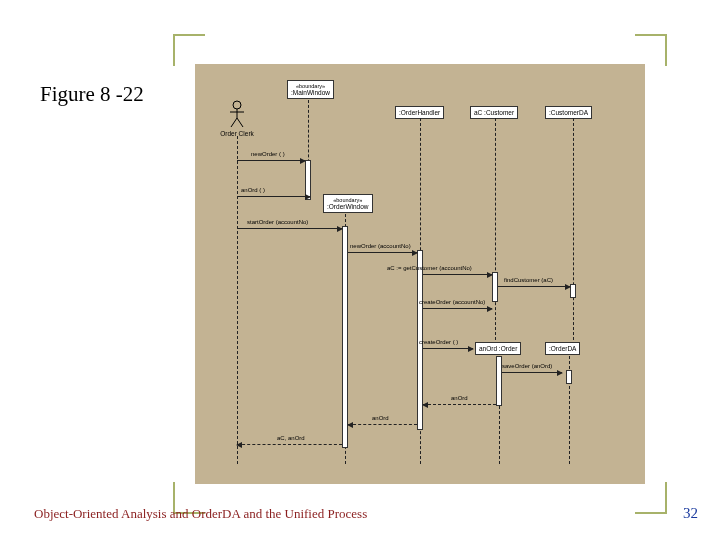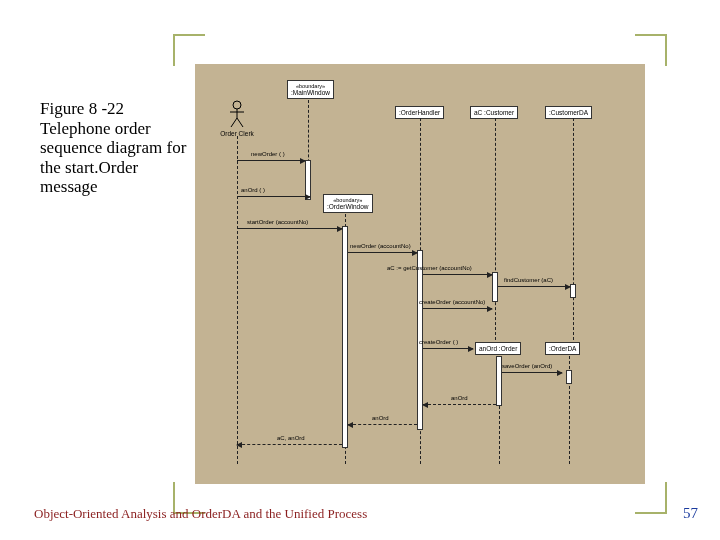--- a/index.html
+++ b/index.html
@@ -7,23 +7,23 @@
     width: 720px;
     height: 540px;
     background: #fff;
     font-family: "Times New Roman", serif;
     position: relative;
     overflow: hidden;
   }
   .caption {
     position: absolute;
     left: 40px;
-    top: 99px;
+    top: 82px;
     width: 150px;
-    font-size: 17px;
+    font-size: 21px;
     line-height: 1.15;
   }
   .footer-left {
     position: absolute;
     left: 34px;
     bottom: 18px;
     font-size: 13px;
     color: #8a1e1e;
   }
   .footer-right {
@@ -118,21 +118,20 @@
     border-top: 3px solid transparent;
     border-bottom: 3px solid transparent;
     border-right: 6px solid #222;
   }
 </style>
 </head>
 <body>
 
 <div class="caption">
   <div>Figure 8 -22</div>
-  <div>Telephone order sequence diagram for the start.Order message</div>
 </div>
 
 <div class="diag">
   <div class="bracket tl"></div>
   <div class="bracket tr"></div>
   <div class="bracket bl"></div>
   <div class="bracket br"></div>
 
   <div class="actor">
     <svg width="18" height="28" viewBox="0 0 18 28">
@@ -241,13 +240,13 @@
     <span class="lbl" style="left:24px;">anOrd</span>
     <div class="arrowL"></div>
   </div>
   <div class="msg dashed" style="left:42px; top:380px; width:105px;">
     <span class="lbl" style="left:40px;">aC, anOrd</span>
     <div class="arrowL"></div>
   </div>
 </div>
 
 <div class="footer-left">Object-Oriented Analysis and OrderDA and the Unified Process</div>
-<div class="footer-right">57</div>
+<div class="footer-right">32</div>
 
 </body></html>

